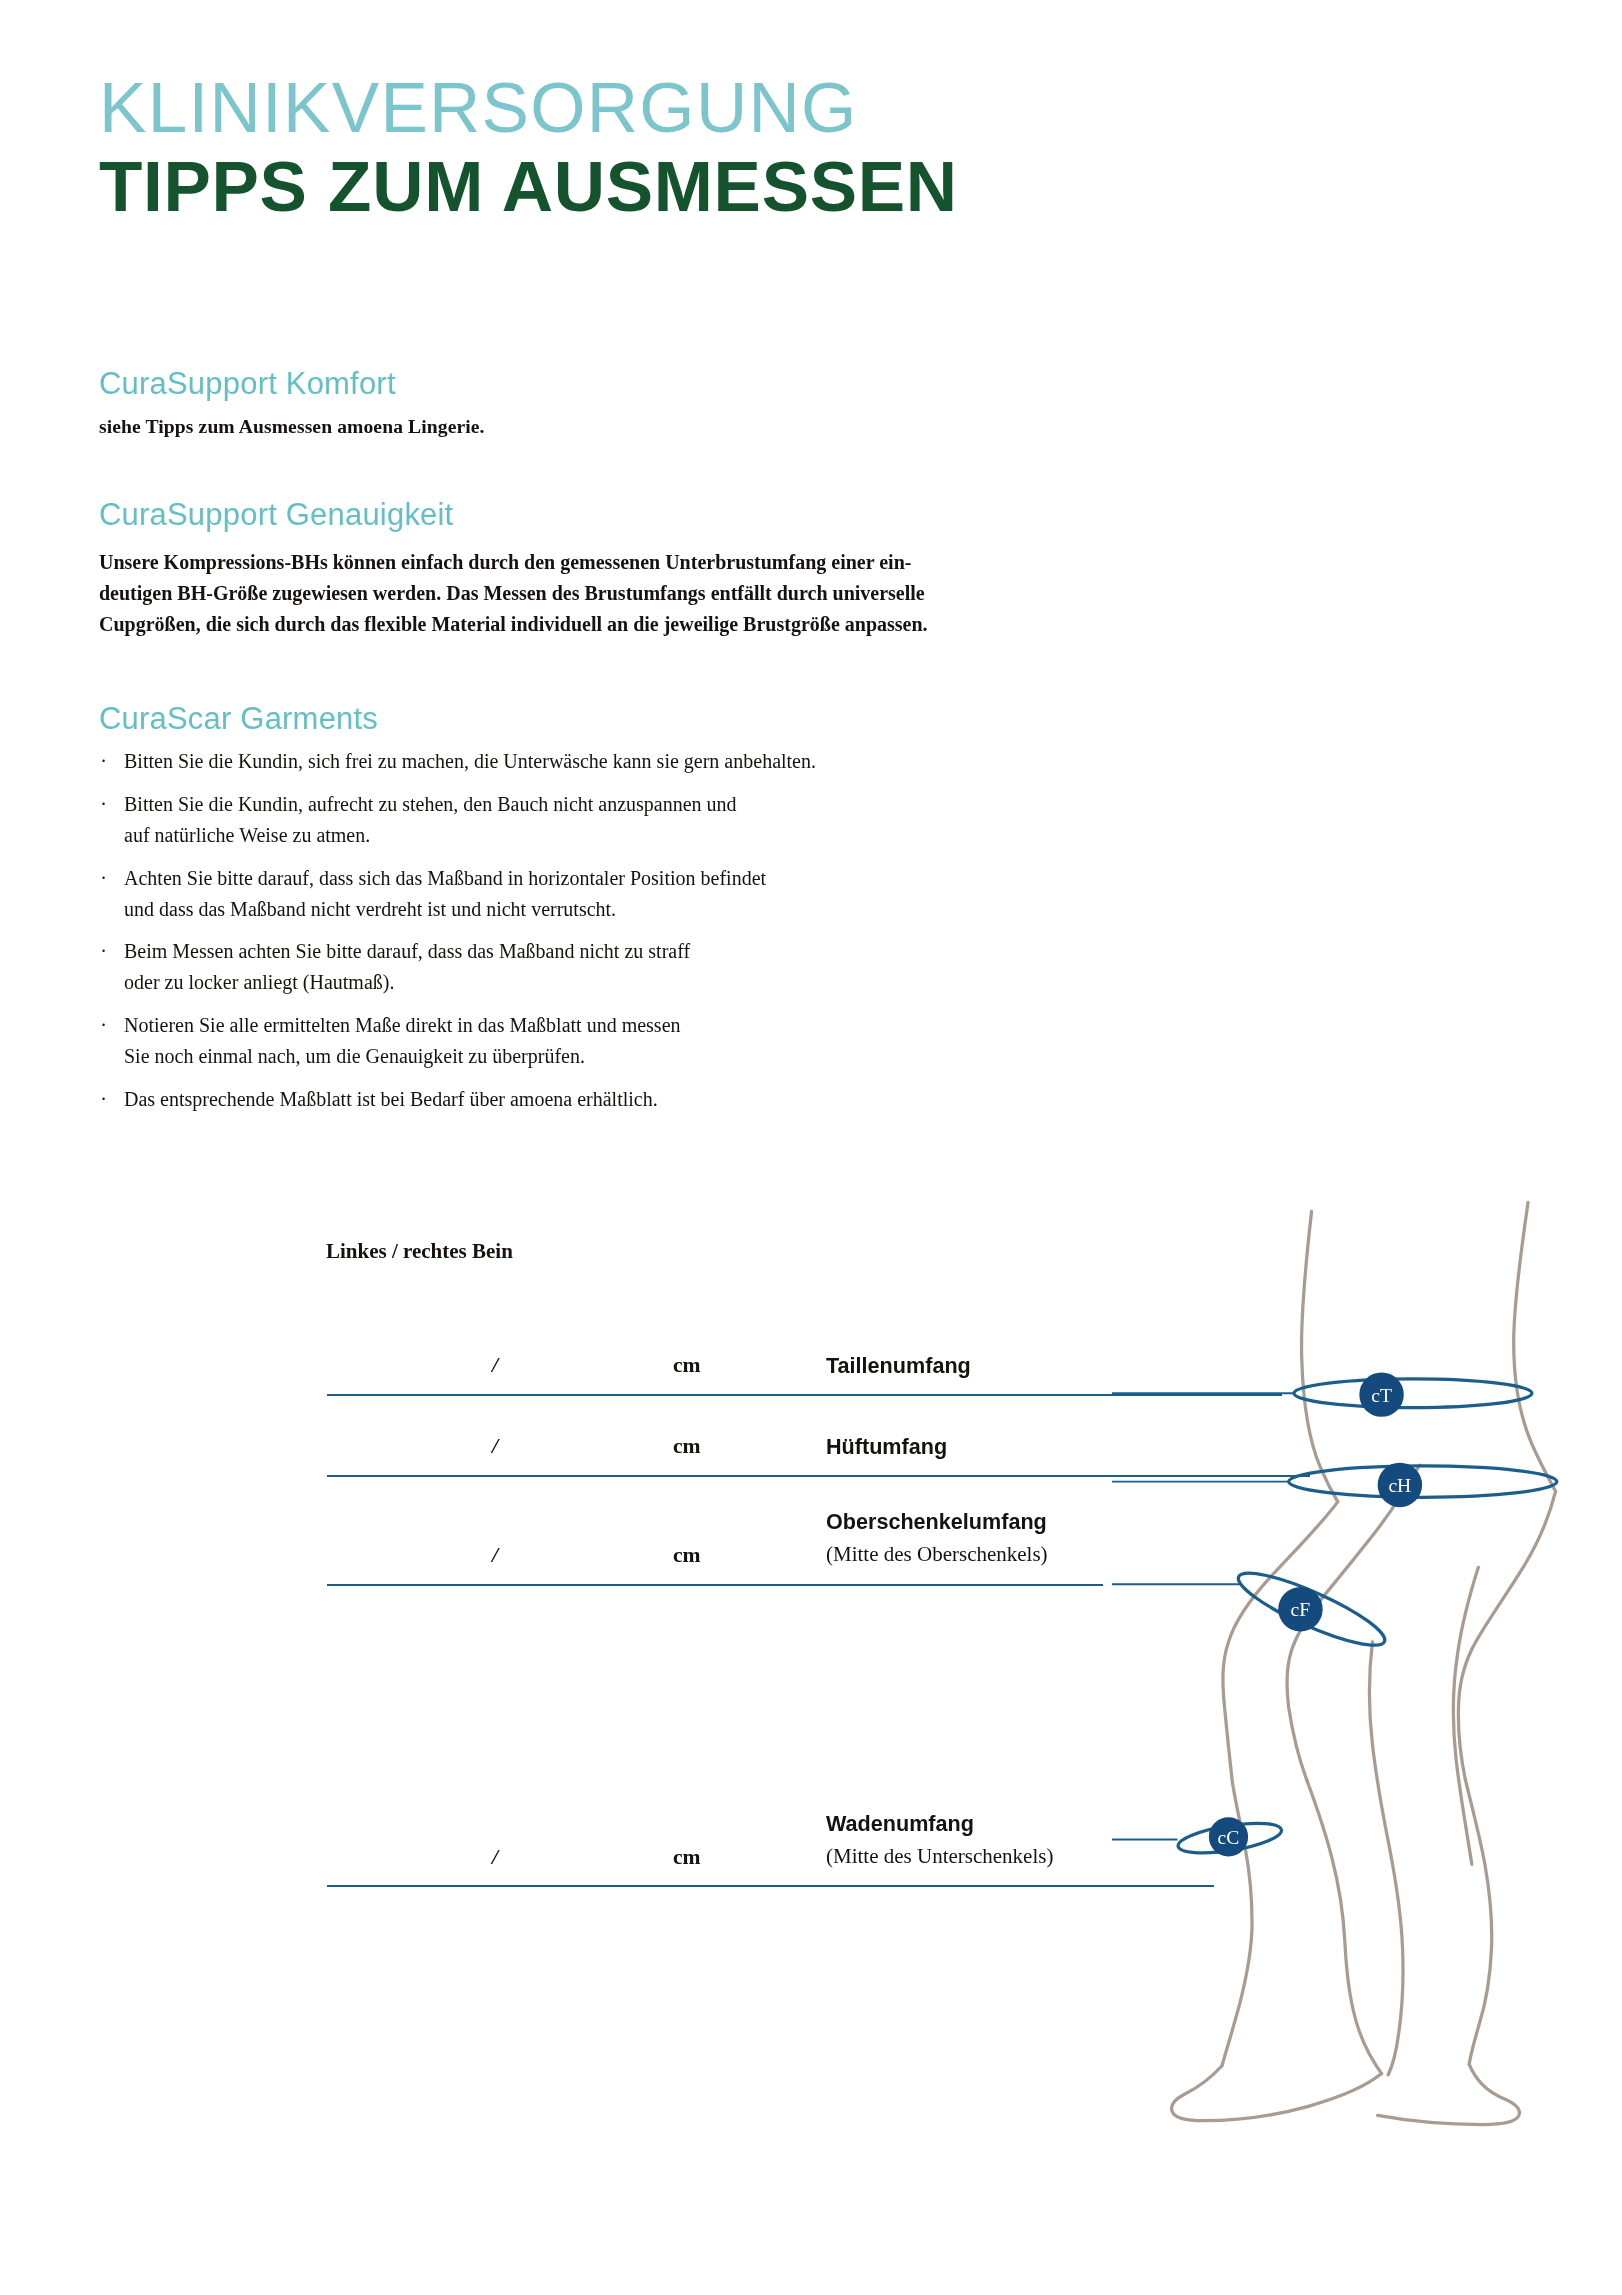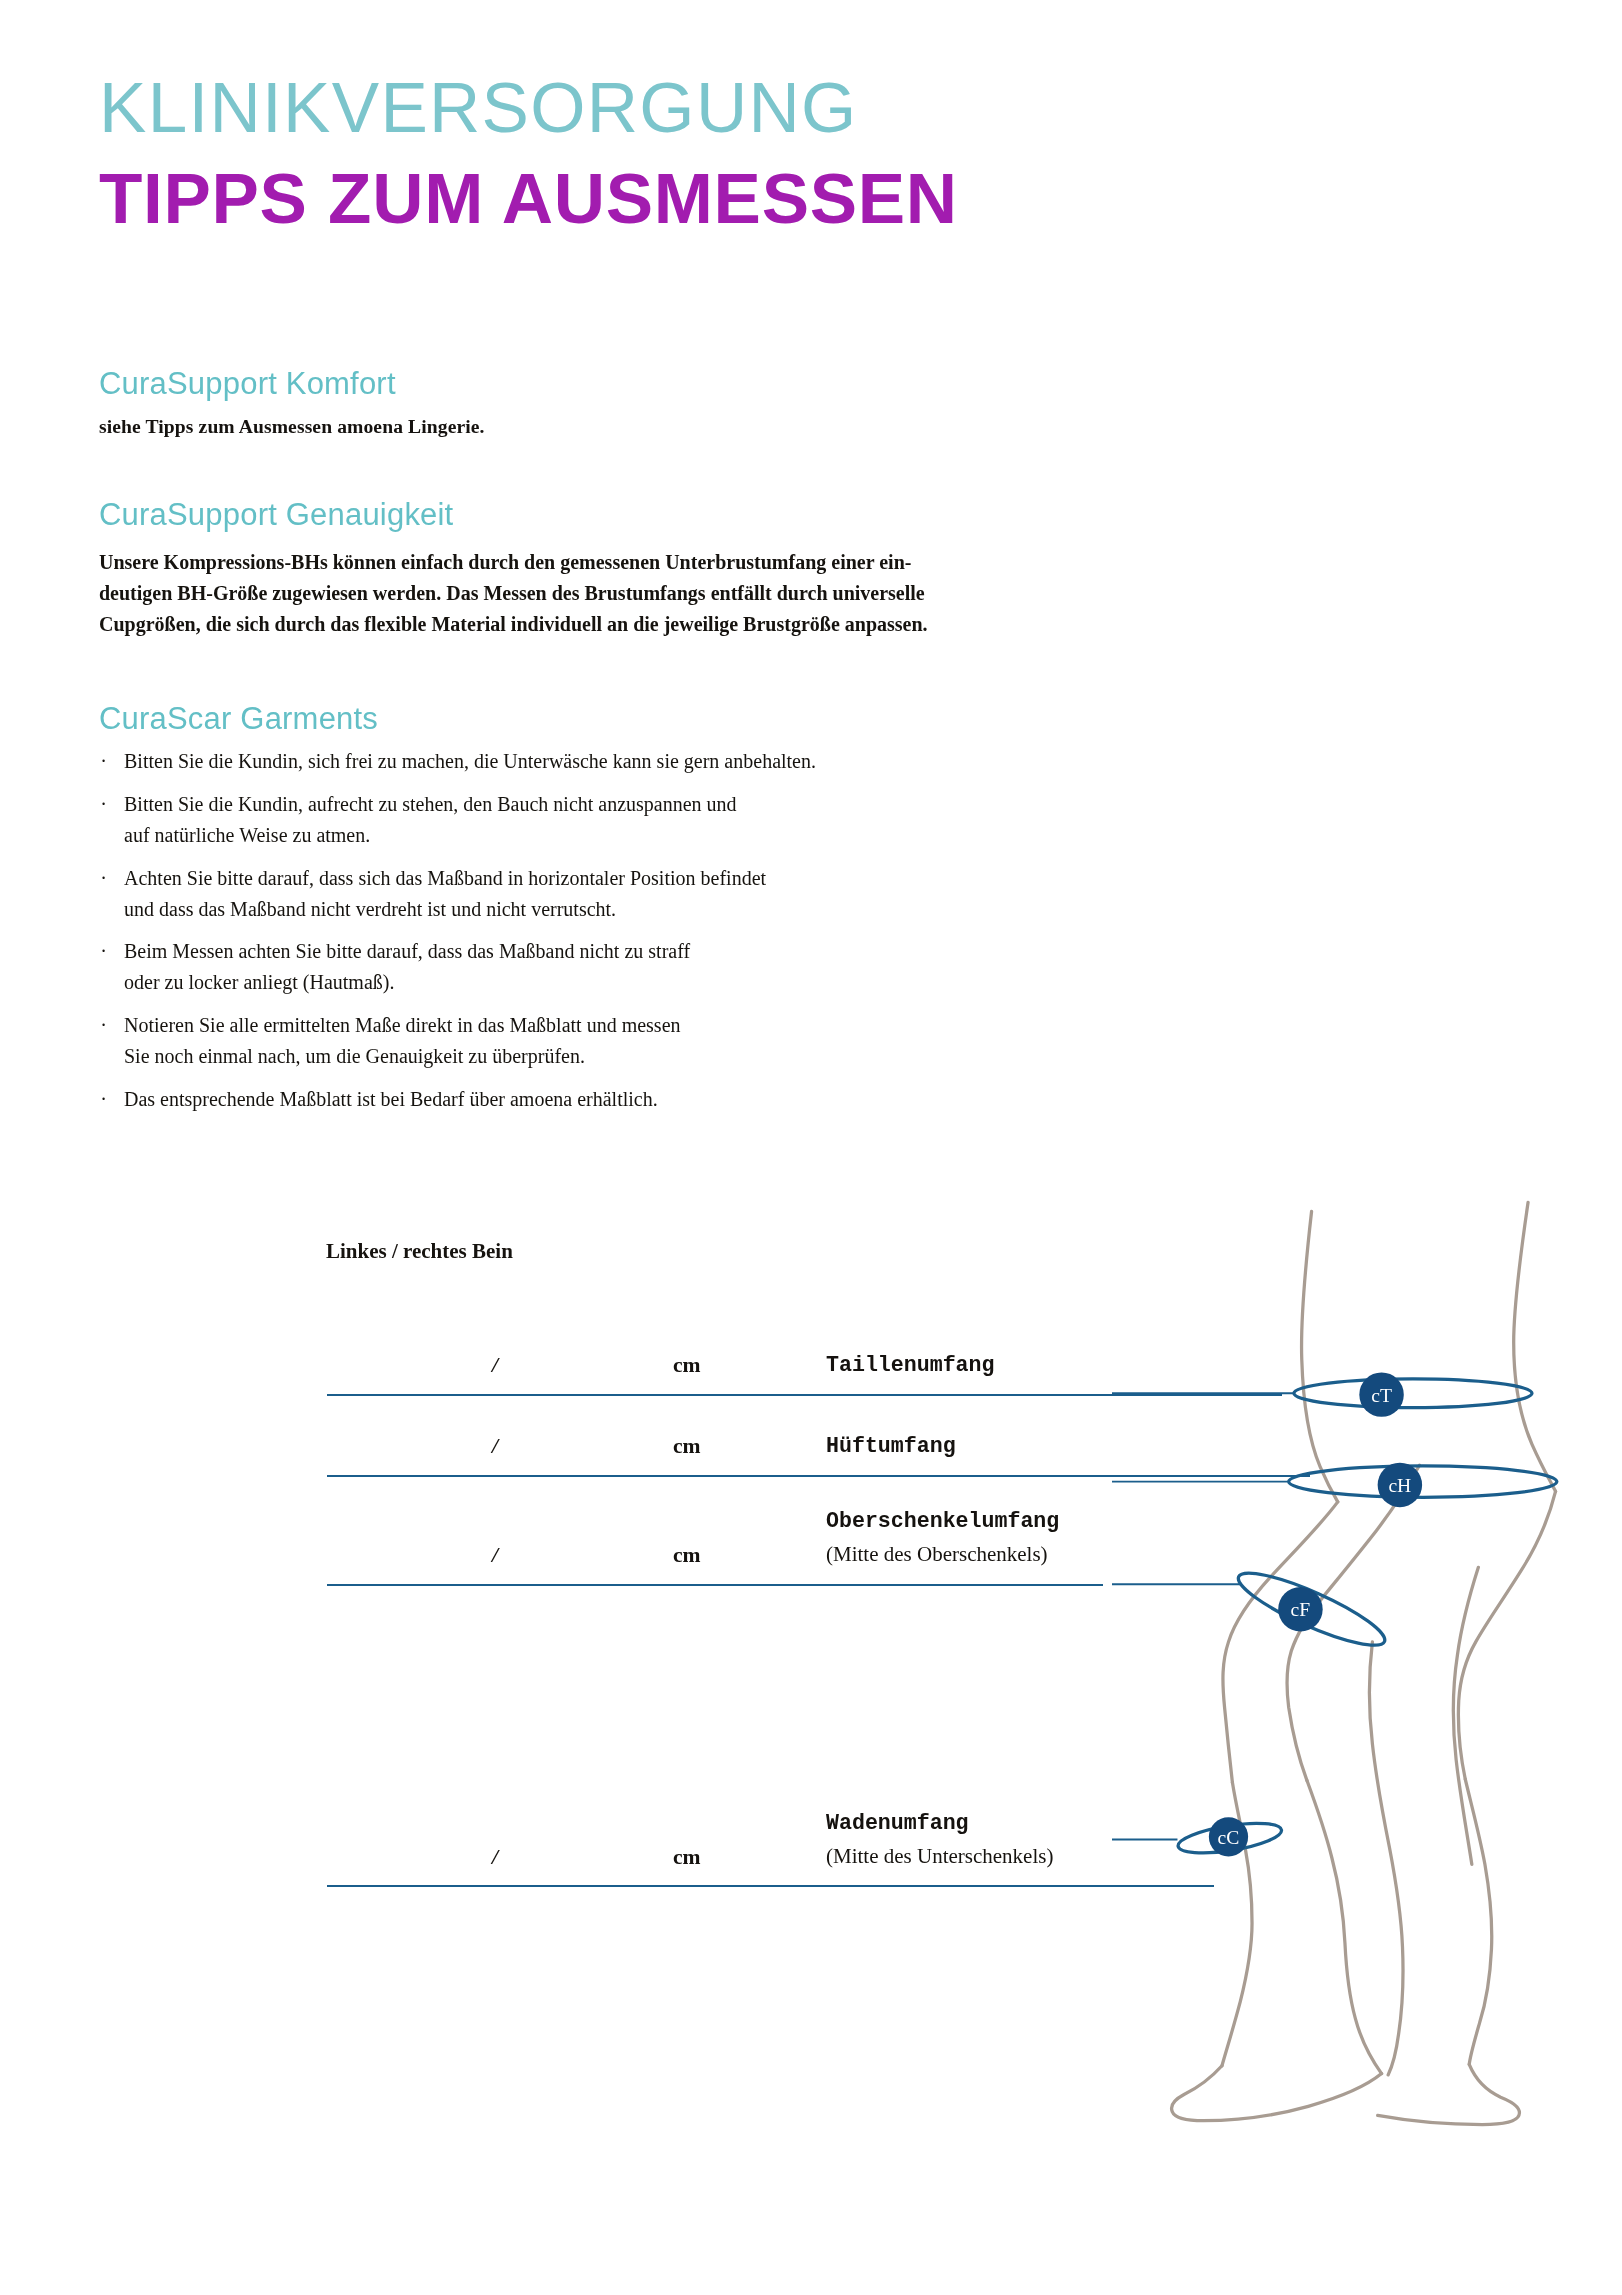--- a/index.html
+++ b/index.html
@@ -30,23 +30,23 @@
     letter-spacing: 1.3px;
     color: #7CC5CC;
     line-height: 1.0;
     white-space: nowrap;
   }
   .title-line2 {
     font-family: "Liberation Sans", "DejaVu Sans", sans-serif;
     font-size: 71px;
     font-weight: 700;
     letter-spacing: 0.7px;
-    color: #a21caf;
+    color: #14532d;
     line-height: 1.05;
-    margin-top: 19px;
+    margin-top: 7px;
     white-space: nowrap;
   }
 
   
   .section-heading {
     position: absolute;
     font-family: "Liberation Sans", "DejaVu Sans", sans-serif;
     font-size: 31px;
     font-weight: 400;
     color: #63BFC6;
@@ -123,21 +123,21 @@
   }
   .mcm {
     position: absolute;
     font-family: "Liberation Serif", "DejaVu Serif", serif;
     font-size: 21.6px;
     font-weight: 700;
     color: #15120f;
   }
   .mlabel {
     position: absolute;
-    font-family: Liberation Mono, monospace;
+    font-family: Liberation Sans, sans-serif;
     font-size: 21.6px;
     font-weight: 700;
     color: #15120f;
     white-space: nowrap;
   }
   .msub {
     position: absolute;
     font-family: "Liberation Serif", "DejaVu Serif", serif;
     font-size: 21px;
     font-weight: 400;

